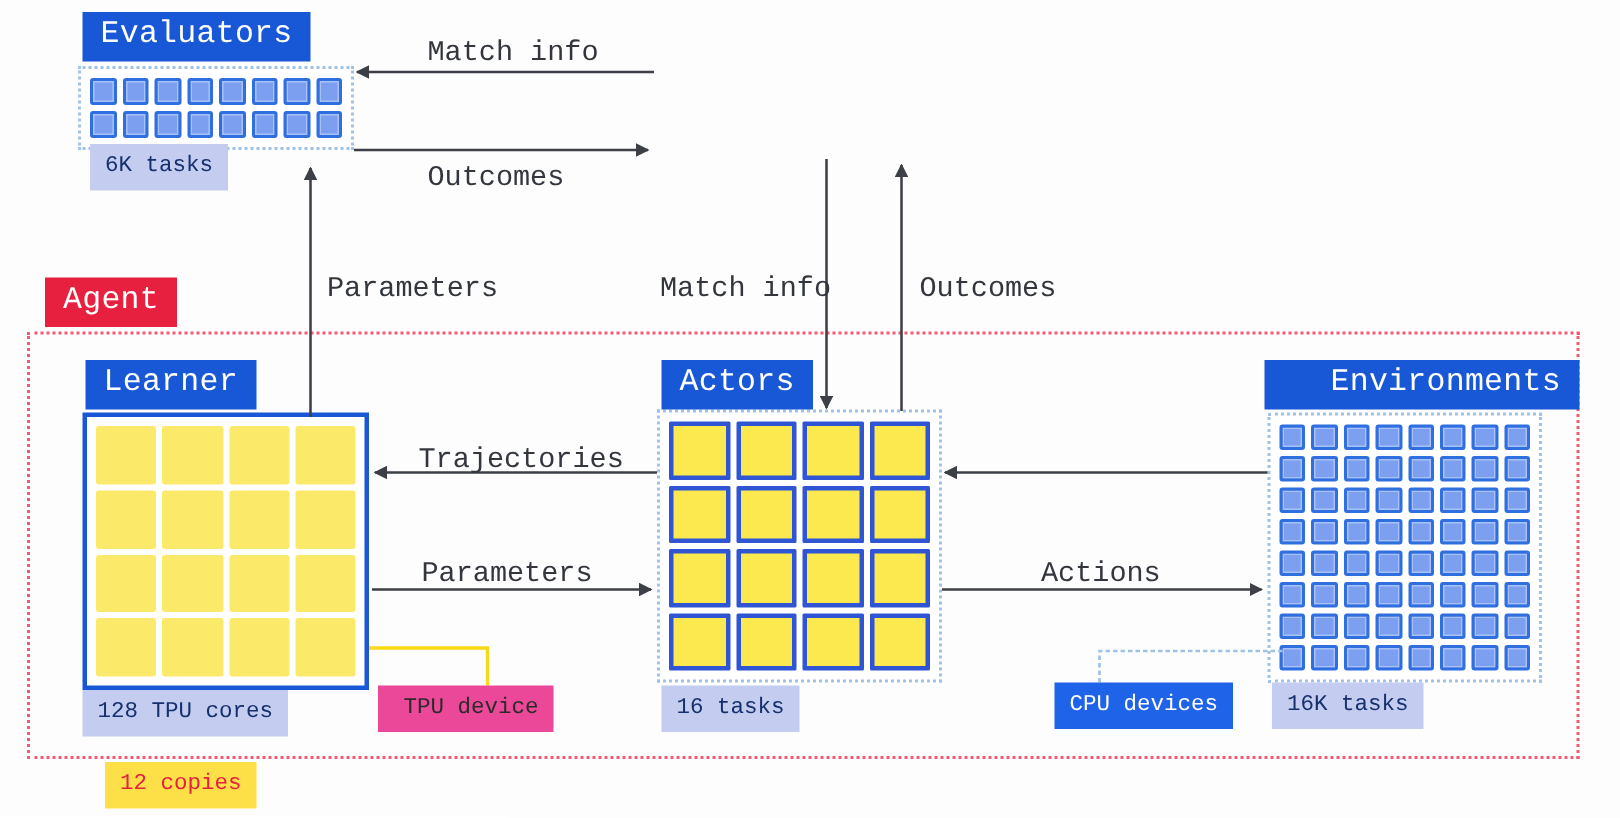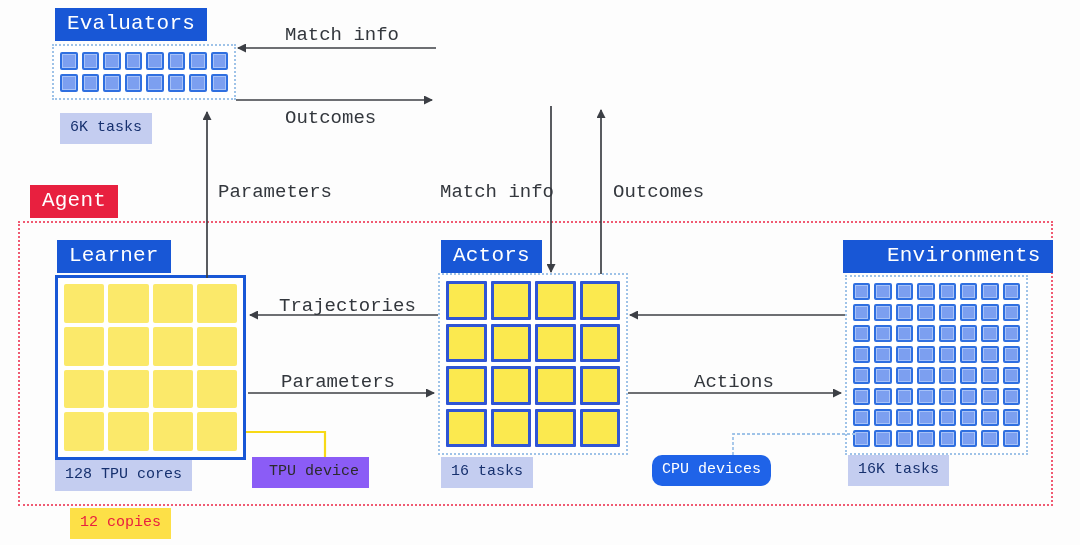--- a/index.html
+++ b/index.html
@@ -88,21 +88,21 @@
 
   
   .badge {
     font-size: 15px;
     line-height: 1;
     padding: 7px 10px 9px 10px;
     white-space: nowrap;
     z-index: 7;
   }
   .badge.lavender { background: #c4cdf0; color: #16306e; }
-  .badge.yellow   { background: #8b5cf6; color: #2b2b2b; padding-left: 17px; }
+  .badge.yellow   { background: #ec4899; color: #2b2b2b; padding-left: 17px; }
   .badge.blue     { background: #1f63e8; color: #ffffff; }
   .badge.pink     { background: #fde047; color: #e8203f; margin-left: 40px; }
 
   
   .svg-layer {
     position: absolute; left: 0; top: 0;
     width: 1080px; height: 545px;
     pointer-events: none;
     z-index: 5;
   }
@@ -186,21 +186,21 @@
         <div class="cell blue"></div>
         <div class="cell blue"></div>
         <div class="cell blue"></div>
         <div class="cell blue"></div>
         <div class="cell blue"></div>
         <div class="cell blue"></div>
         <div class="cell blue"></div>
         <div class="cell blue"></div>
       </div>
   </div>
-  <div class="abs badge lavender" style="left:60px; top:113px;">6K tasks</div>
+  <div class="abs badge lavender" style="left:60px; top:96px;">6K tasks</div>
 
 
   <div class="abs title-chip agent-chip" style="left:30px; top:185px;">Agent</div>
   <div class="abs badge pink" style="left:30px; top:508px;">12 copies</div>
 
   <div class="abs title-chip" style="left:57px; top:240px;">Learner</div>
   <div class="abs module solid-blue" style="left:55px; top:275px; width:191px; height:185px;">
     <div class="grid" id="grid-learner" style="grid-template-columns: repeat(4, 1fr); grid-template-rows: repeat(4, 1fr);">
         <div class="cell yellow"></div>
         <div class="cell yellow"></div>
@@ -309,21 +309,21 @@
         <div class="cell blue"></div>
         <div class="cell blue"></div>
         <div class="cell blue"></div>
         <div class="cell blue"></div>
         <div class="cell blue"></div>
         <div class="cell blue"></div>
         <div class="cell blue"></div>
       </div>
   </div>
   <div class="abs badge lavender" style="left:848px; top:455px;">16K tasks</div>
-  <div class="abs badge blue" style="left:652px; top:455px;border-radius:10px;">CPU devices</div>
+  <div class="abs badge blue" style="left:703px; top:455px;">CPU devices</div>
 
   <div class="abs edge-label" style="left:285px; top:24px;">Match info</div>
   <div class="abs edge-label" style="left:285px; top:107px;">Outcomes</div>
   <div class="abs edge-label" style="left:218px; top:181px;">Parameters</div>
   <div class="abs edge-label" style="left:440px; top:181px;">Match info</div>
   <div class="abs edge-label" style="left:613px; top:181px;">Outcomes</div>
   <div class="abs edge-label" style="left:279px; top:295px;">Trajectories</div>
   <div class="abs edge-label" style="left:281px; top:371px;">Parameters</div>
   <div class="abs edge-label" style="left:694px; top:371px;">Actions</div>
 

